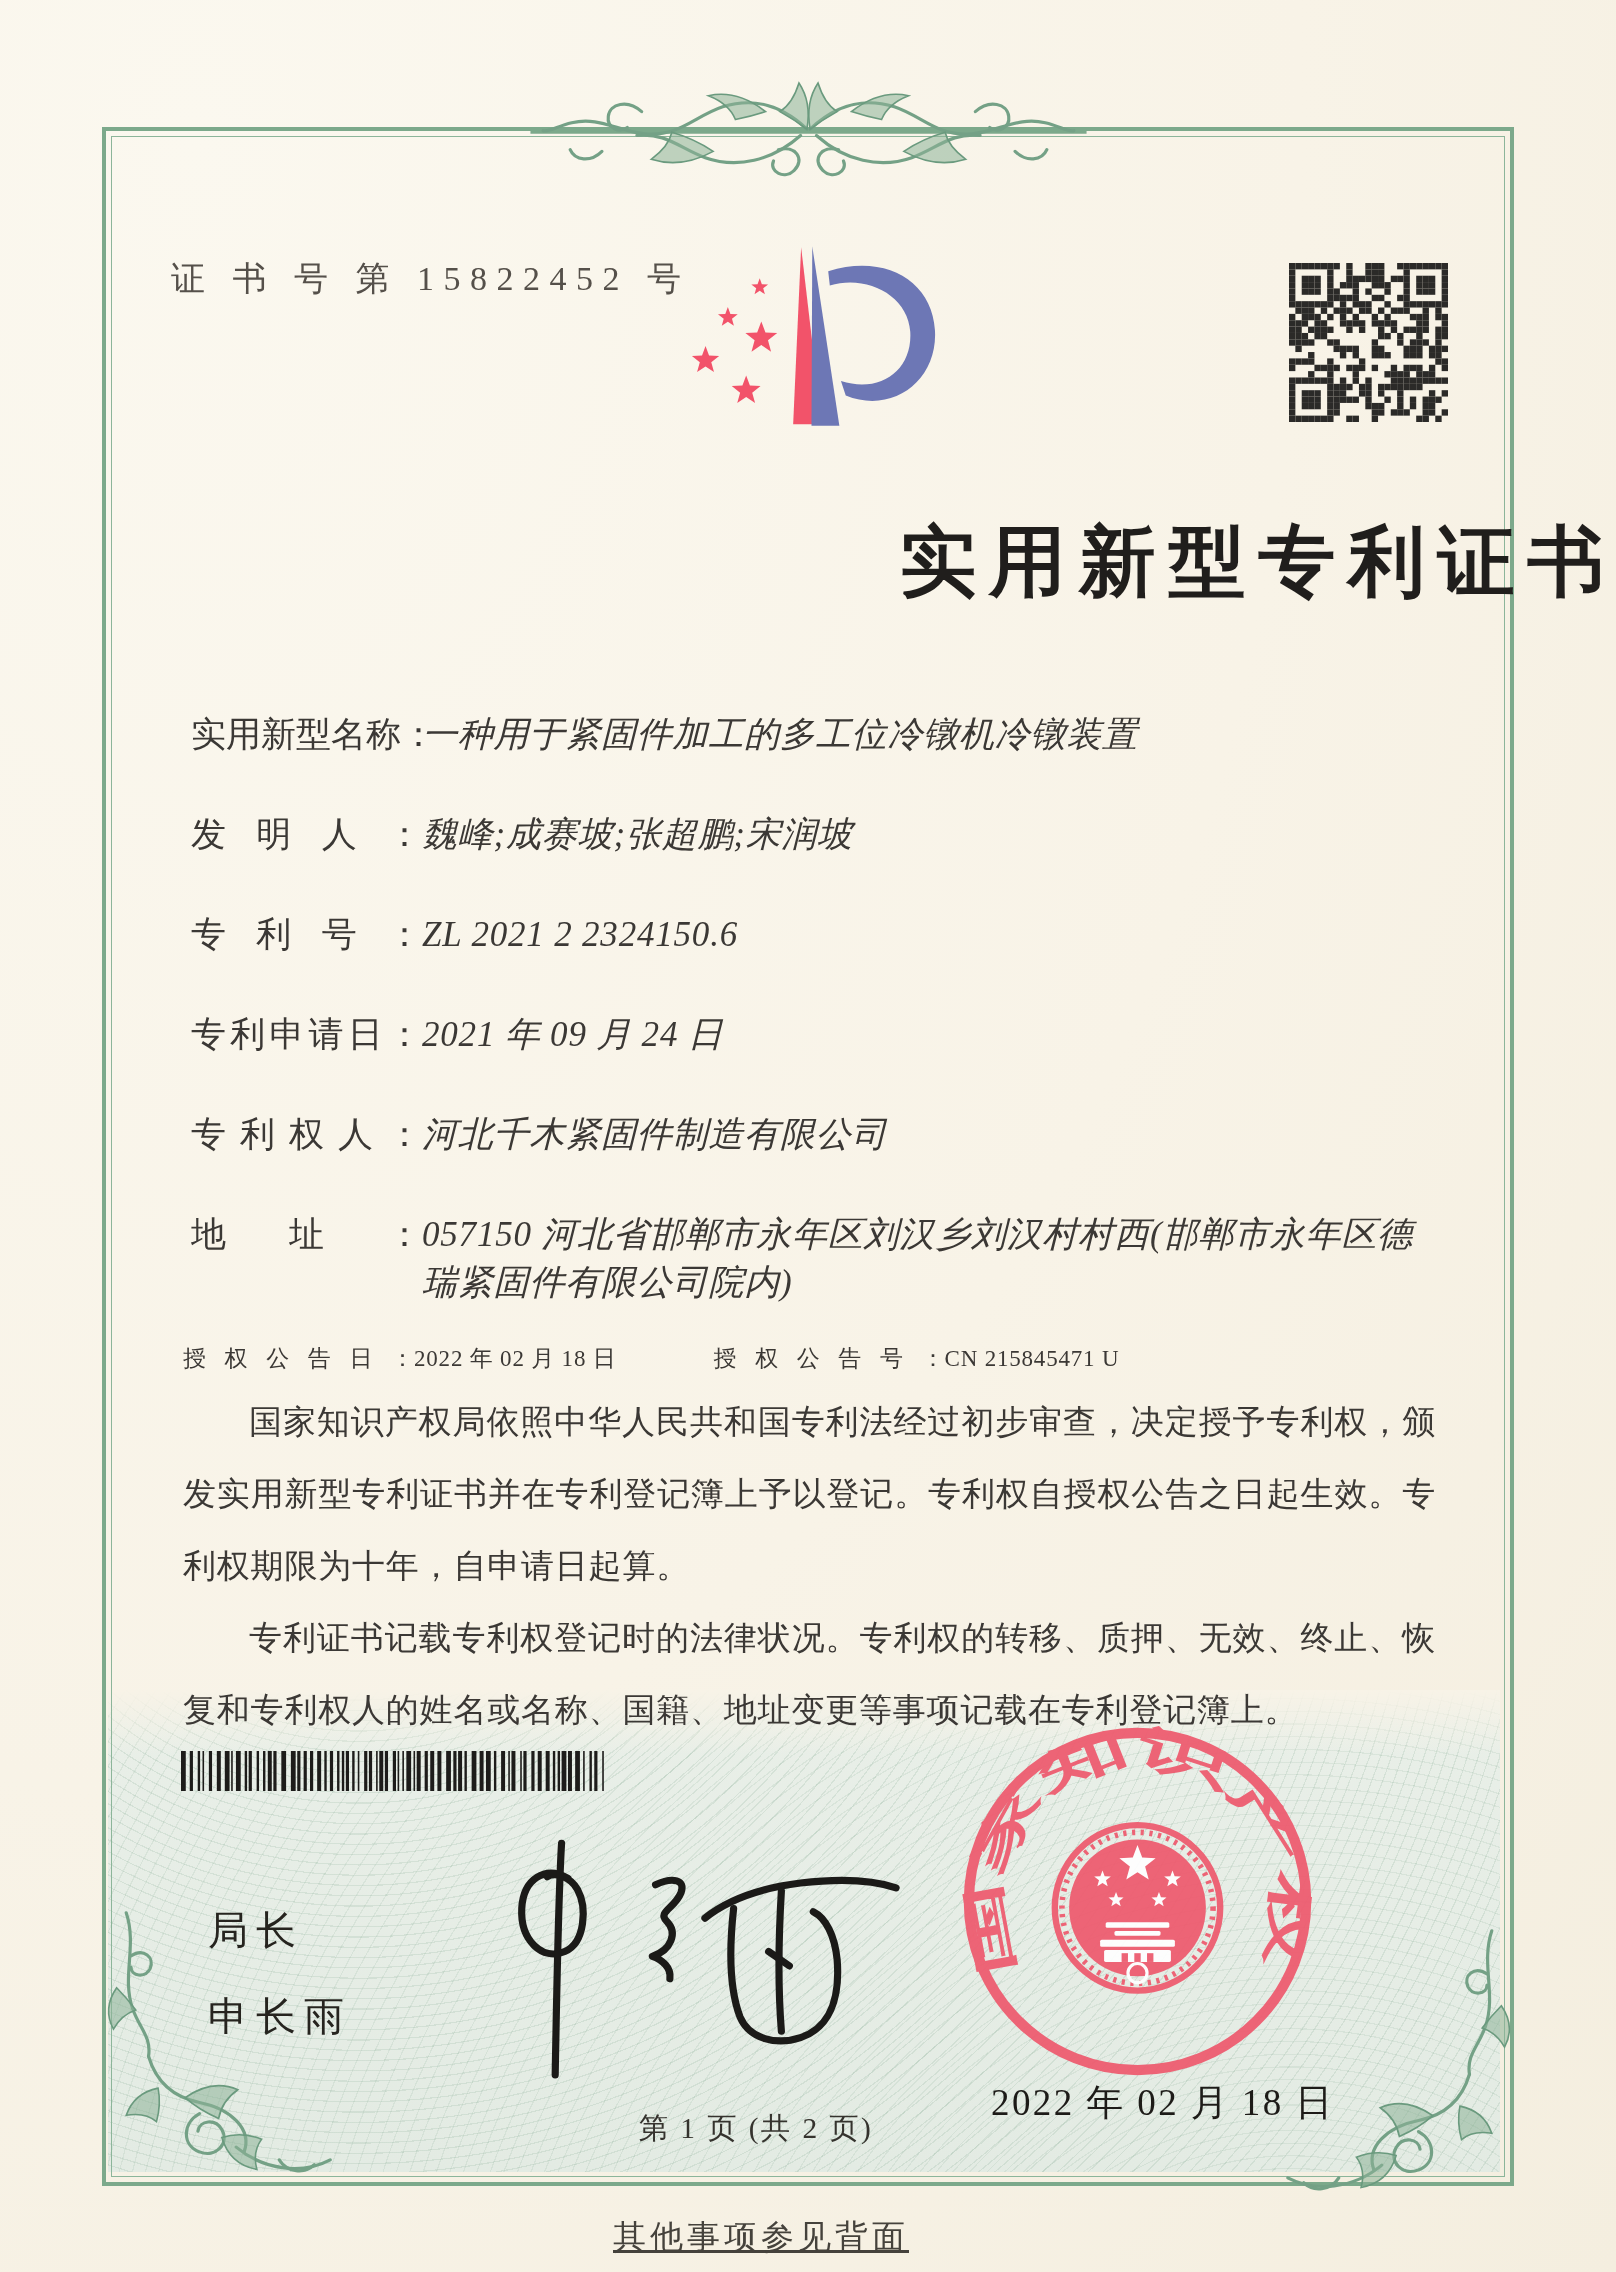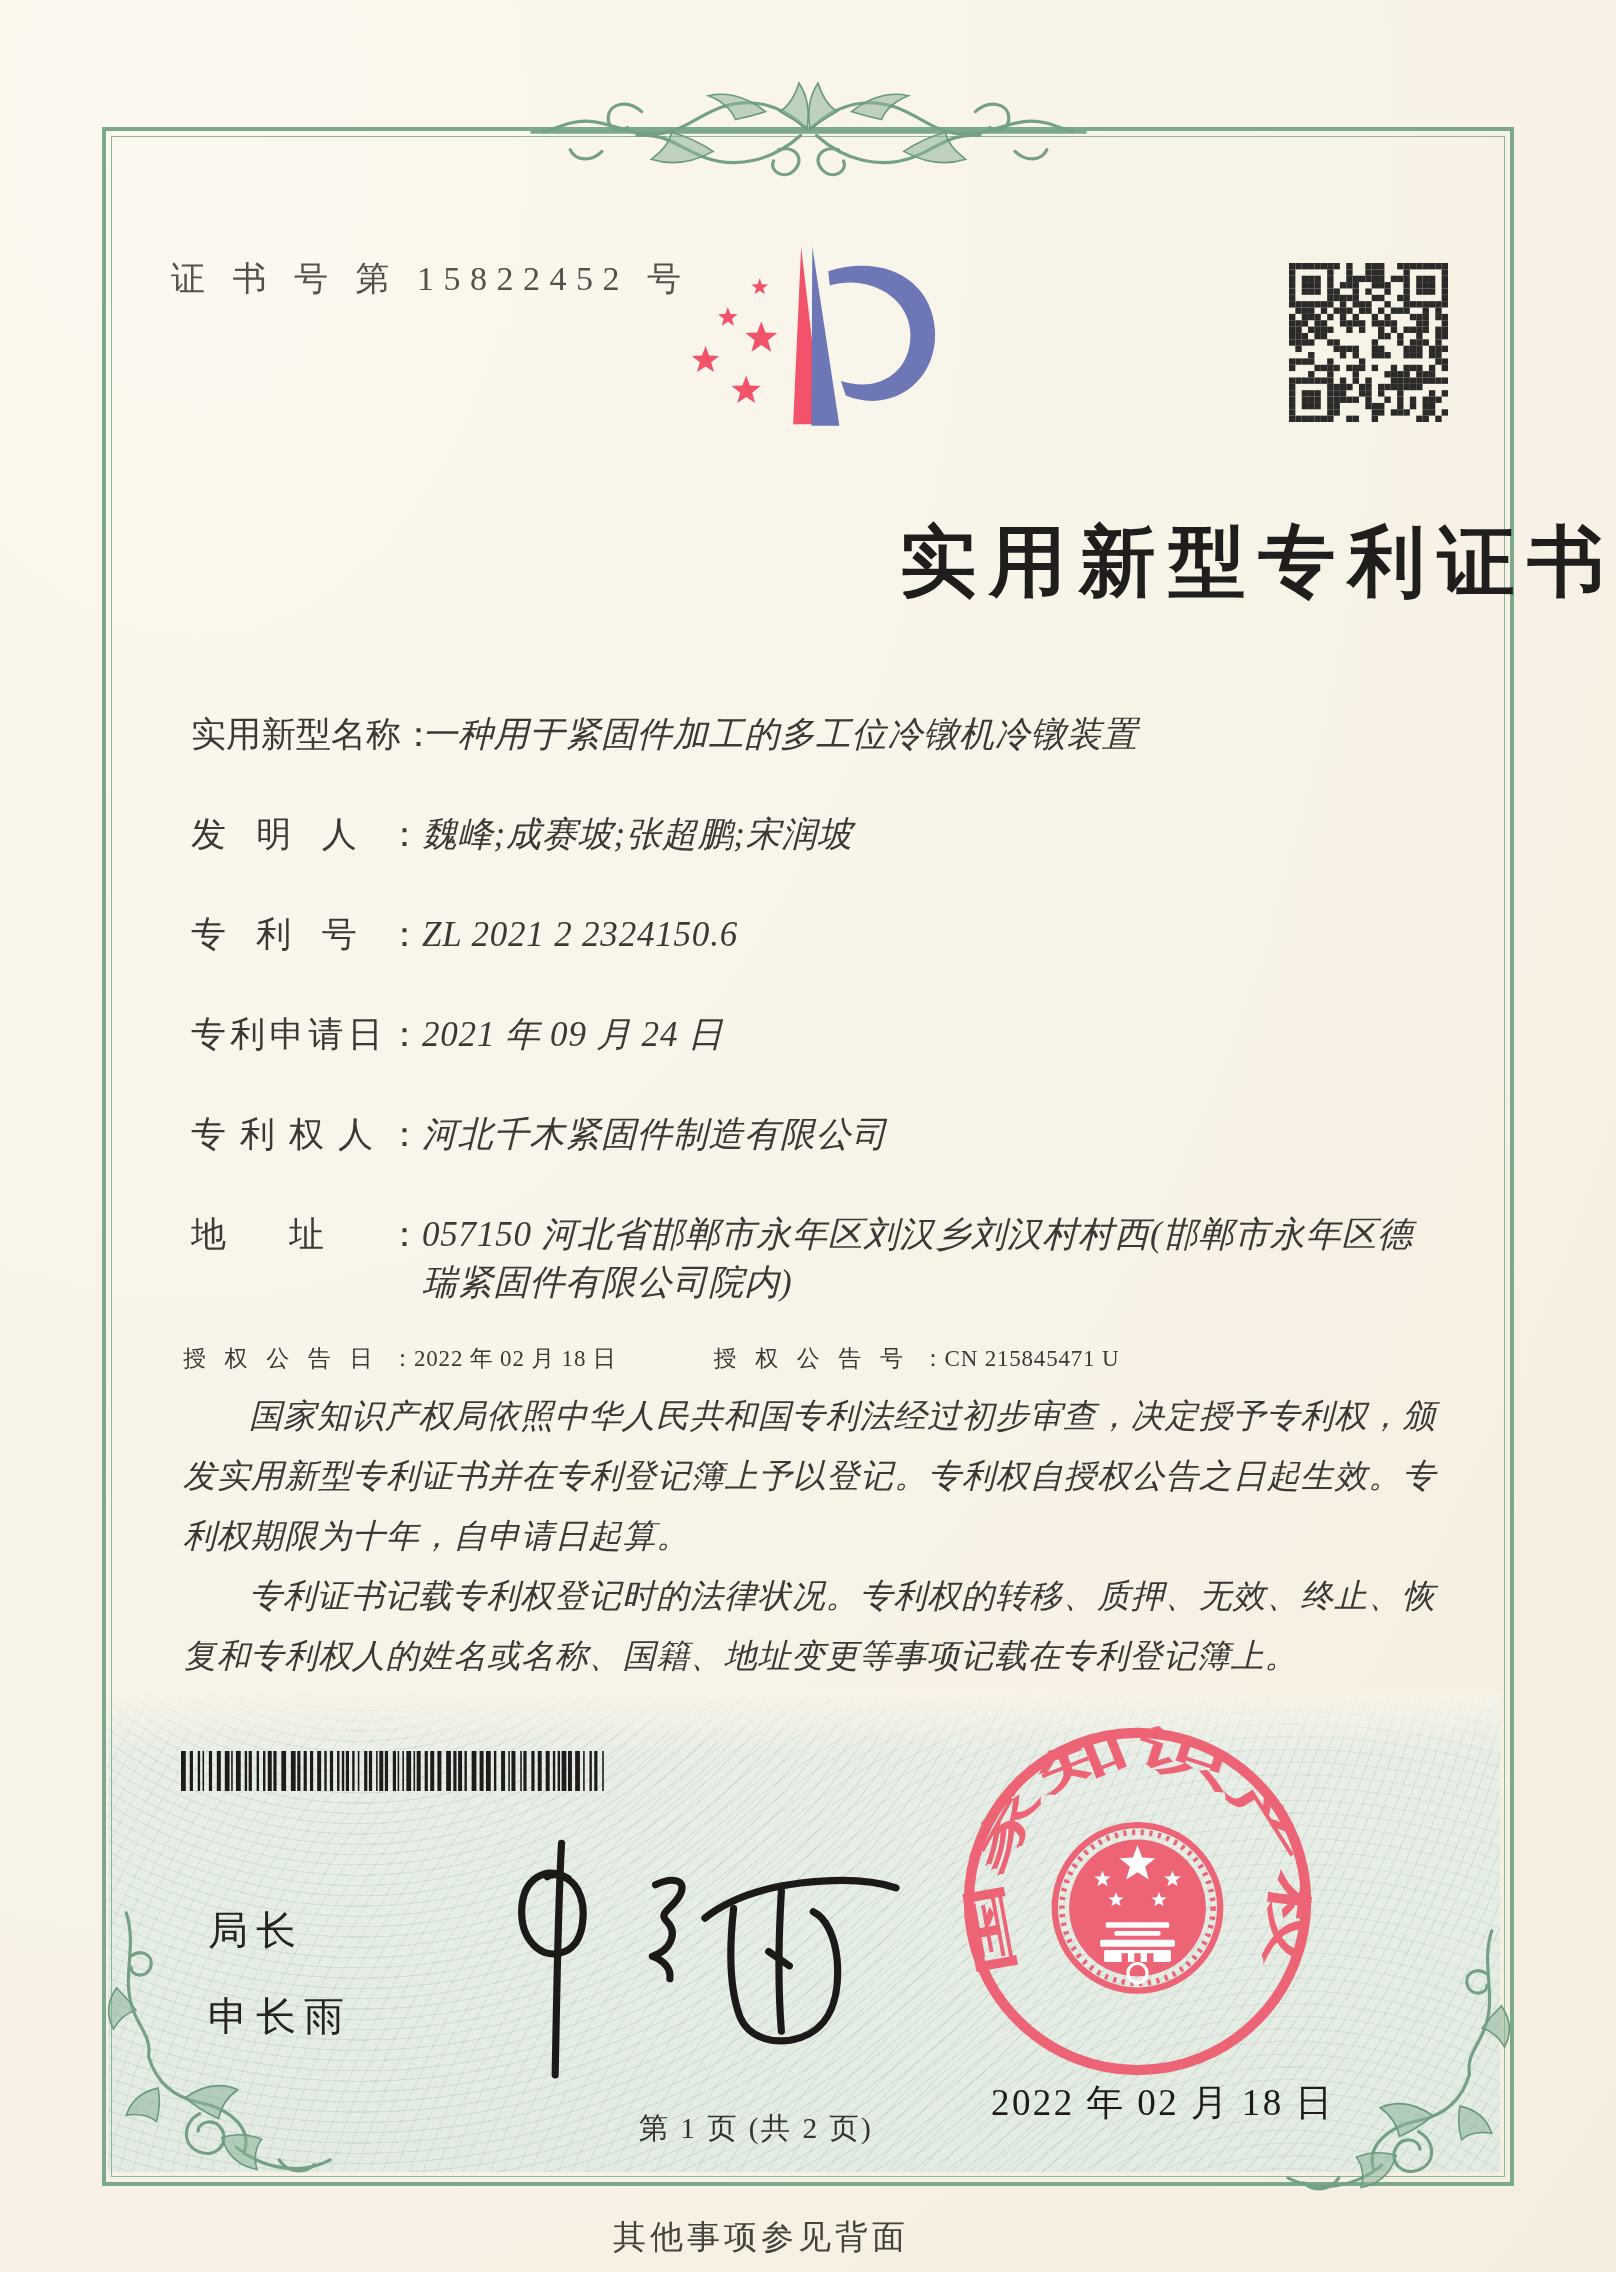--- a/index.html
+++ b/index.html
@@ -61,36 +61,36 @@
     text-align:justify;text-align-last:justify;white-space:nowrap;
   }
   .fvalue{flex:1;letter-spacing:0.8px;font-style:italic;}
   .grant-row{position:absolute;left:183px;top:1335px;width:1253px;z-index:5;font-size:23px;color:var(--ink);line-height:48px;display:flex;gap:12px;}
   .grant-left{display:flex;}
   .grant-right{display:flex;margin-left:85px;}
   .gvalue{letter-spacing:0.8px;}
   
   .paras{position:absolute;left:183px;top:1386px;width:1253px;z-index:5;}
   .paras p{
-    margin:0;font-size:33px;line-height:60px;color:var(--ink);
-    text-indent:2em;text-align:justify;letter-spacing:0.8px;font-style:italic;
+    margin:0;font-size:33px;line-height:72px;color:var(--ink);
+    text-indent:2em;text-align:justify;letter-spacing:0.8px;
   }
   
   .barcode{position:absolute;left:181px;top:1751px;width:426px;height:40px;z-index:5;}
   .director-title{position:absolute;left:208px;top:1903px;z-index:5;font-size:40px;color:#26241f;letter-spacing:8px;}
   .director-name{position:absolute;left:208px;top:1989px;z-index:5;font-size:40px;color:#26241f;letter-spacing:8px;}
   .signature{position:absolute;left:466px;top:1832px;width:446px;height:263px;z-index:6;}
   .seal{position:absolute;left:953px;top:1717px;width:369px;height:369px;z-index:6;opacity:.93;}
   .seal-ring{fill:none;stroke:var(--seal-red);stroke-width:13px;}
   .seal-arc-text{fill:var(--seal-red);font-size:57px;font-weight:bold;font-family:"Liberation Serif",serif;}
   .emb-red{fill:var(--seal-red);}
   .emb-ring{fill:none;stroke:var(--seal-red);}
   .seal-date{position:absolute;left:991px;top:2078px;z-index:7;font-size:37px;color:#1d1b18;letter-spacing:2.4px;}
   .page-num{position:absolute;left:557px;top:2109px;width:398px;z-index:5;text-align:center;font-size:29.4px;color:#35332e;letter-spacing:2.4px;}
-  .back-note{position:absolute;left:554px;top:2215px;width:414px;z-index:5;text-align:center;font-size:33px;color:#45423c;letter-spacing:4px;}
+  .back-note{position:absolute;left:554px;top:2215px;width:414px;z-index:5;text-align:center;font-size:33px;color:#45423c;letter-spacing:4px;text-decoration:underline;}
   .sig-stroke{fill:none;stroke:#1b1a18;stroke-width:9px;stroke-linecap:round;stroke-linejoin:round;}
   .orn-stroke{fill:none;stroke:#74a186;stroke-width:4px;stroke-linecap:round;}
   .orn-fill{fill:rgba(140,178,152,.55);stroke:#6a9a7e;stroke-width:2px;}
   .frame-line{stroke:var(--green);stroke-width:6px;}
 </style>
 </head>
 <body>
 
 <div class="page">
 

